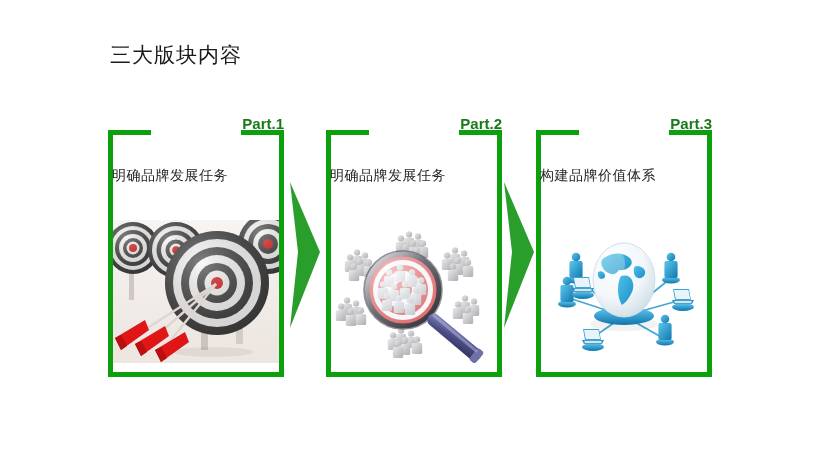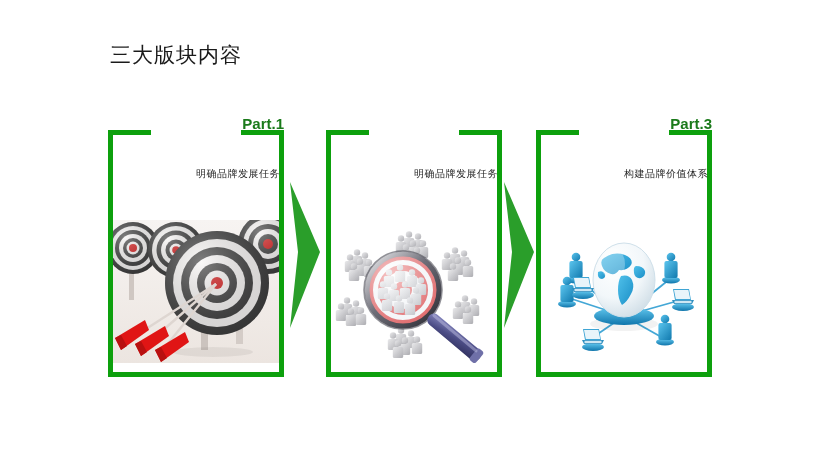--- a/index.html
+++ b/index.html
@@ -53,22 +53,22 @@
     text-align: right;
     font-size: 15px;
     font-weight: bold;
     color: #1a7a1a;
     letter-spacing: 0px;
   }
   .panel-heading {
     position: absolute;
     left: 4px; right: 4px;
     top: 37px;
-    text-align: right;
-    font-size: 10px;
+    text-align: left;
+    font-size: 14px;
     color: #262626;
     white-space: nowrap;
     letter-spacing: 0.5px;
   }
   .panel-figure {
     position: absolute;
     left: 5px;
     top: 90px;
     width: 166px;
     height: 143px;
@@ -199,20 +199,21 @@
     </svg>
   </div>
 
   <div class="panel" id="panel-2">
     <div class="edge edge-left"></div>
     <div class="edge edge-right"></div>
     <div class="edge edge-bottom"></div>
     <div class="edge edge-top-l"></div>
     <div class="edge edge-top-r"></div>
 
+    <div class="part-label">Part.2</div>
     <div class="panel-heading">明确品牌发展任务</div>
 
     <div class="panel-figure">
       <svg viewBox="0 0 166 143" preserveAspectRatio="none" aria-hidden="true">
         <defs>
           <linearGradient id="fig2g" x1="0" y1="0" x2="1" y2="1">
             <stop offset="0" stop-color="#e9e9eb"></stop>
             <stop offset="1" stop-color="#a9a9ae"></stop>
           </linearGradient>
           <linearGradient id="handle2" x1="0" y1="0" x2="1" y2="1">

